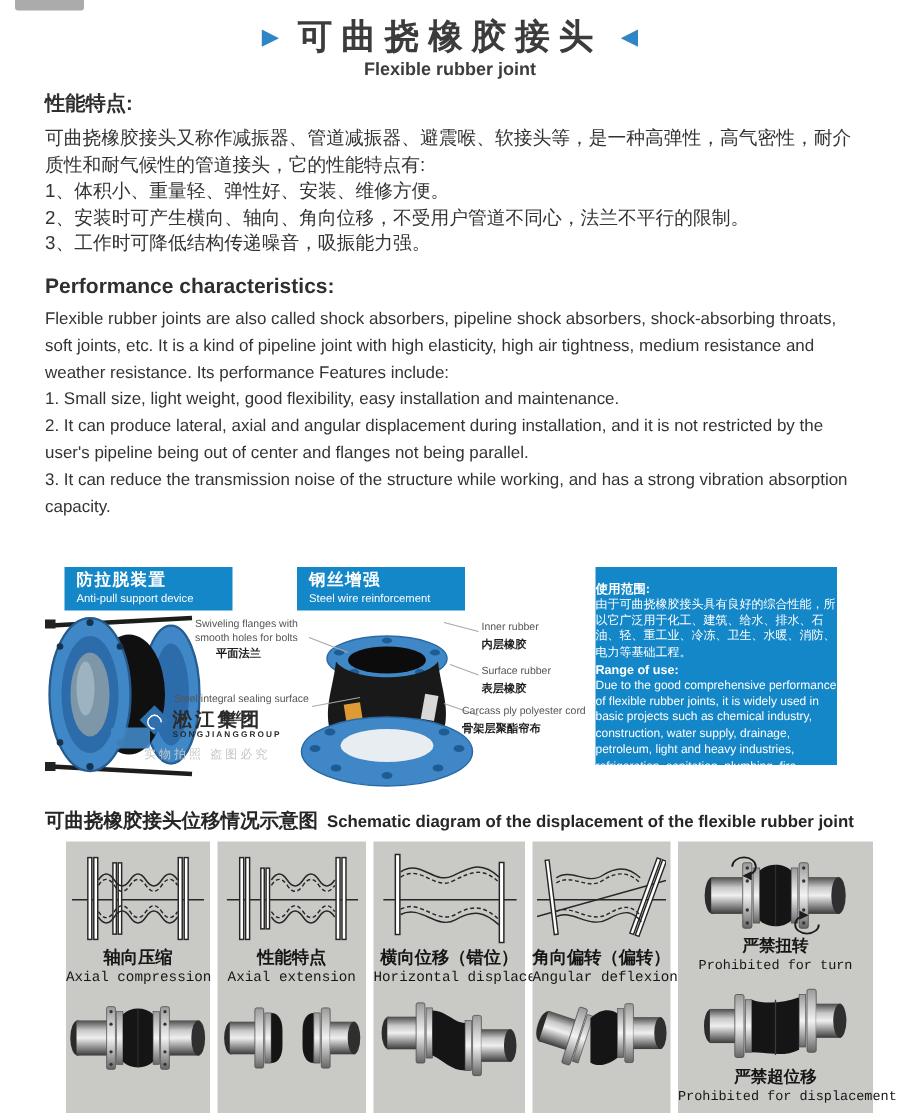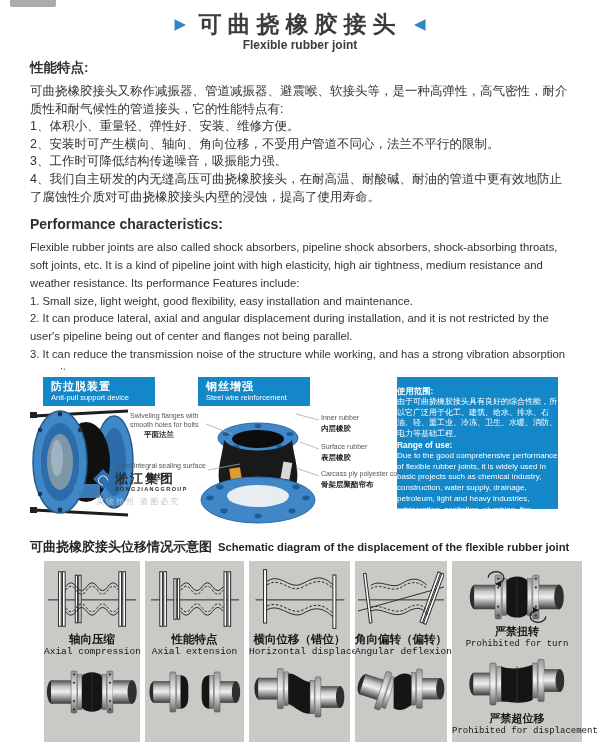--- a/index.html
+++ b/index.html
@@ -38,21 +38,21 @@
 
   .annot { position:absolute; }
   .annot .a-en { font-size:7px; color:#555; line-height:8.6px; }
   .annot .a-zh { font-size:7.5px; font-weight:bold; color:#1e1e1e; line-height:9px; margin-top:1px; }
   .annot.l0 { left:130px; top:42px; width:78px; }
   .annot.l0 .a-zh { padding-left:14px; }
   .annot.l1 { left:116px; top:92px; width:94px; }
   .annot.l1 .a-zh { padding-left:30px; }
   .annot.r0 { left:321px; top:44px; }
   .annot.r1 { left:321px; top:73px; }
-  .annot.r2 { left:321px; top:100px; }
+  .annot.r2 { left:308px; top:100px; }
 
   .range-box { position:absolute; left:397px; top:7px; width:161px; height:132px;
     background:#1487c8; color:#fff; box-sizing:border-box; padding:9px 0; overflow:hidden; }
   .range-box .r-h { font-size:8.4px; font-weight:bold; line-height:10.8px; }
   .range-box .r-b { font-size:8px; line-height:10.8px; }
 
   .watermark { position:absolute; left:94px; top:102px; z-index:5; }
   .wm-row { display:flex; align-items:flex-start; }
   .wm-logo { width:14px; height:14px; background:#2e6fae; transform:rotate(45deg); margin:0 5px 0 2px; position:relative; }
   .wm-logo::after { content:""; position:absolute; left:3px; top:3px; width:8px; height:8px;
@@ -246,21 +246,20 @@
     </div>
     <div class="subtitle">Flexible rubber joint</div>
   </div>
 
   <div class="top-text">
     <div class="zh-heading">性能特点:</div>
     <div class="zh-body">可曲挠橡胶接头又称作减振器、管道减振器、避震喉、软接头等，是一种高弹性，高气密性，耐介质性和耐气候性的管道接头，它的性能特点有:</div>
     <div class="zh-body">1、体积小、重量轻、弹性好、安装、维修方便。</div>
     <div class="zh-body">2、安装时可产生横向、轴向、角向位移，不受用户管道不同心，法兰不平行的限制。</div>
     <div class="zh-body">3、工作时可降低结构传递噪音，吸振能力强。</div>
-    <div class="zh-body">4、我们自主研发的内无缝高压可曲挠橡胶接头，在耐高温、耐酸碱、耐油的管道中更有效地防止了腐蚀性介质对可曲挠橡胶接头内壁的浸蚀，提高了使用寿命。</div>
     <div class="en-heading">Performance characteristics:</div>
     <div class="en-body">Flexible rubber joints are also called shock absorbers, pipeline shock absorbers, shock-absorbing throats, soft joints, etc. It is a kind of pipeline joint with high elasticity, high air tightness, medium resistance and weather resistance. Its performance Features include:</div>
     <div class="en-body">1. Small size, light weight, good flexibility, easy installation and maintenance.</div>
     <div class="en-body">2. It can produce lateral, axial and angular displacement during installation, and it is not restricted by the user's pipeline being out of center and flanges not being parallel.</div>
     <div class="en-body">3. It can reduce the transmission noise of the structure while working, and has a strong vibration absorption capacity.</div>
 
   </div>
 
   <div class="mid">
 

